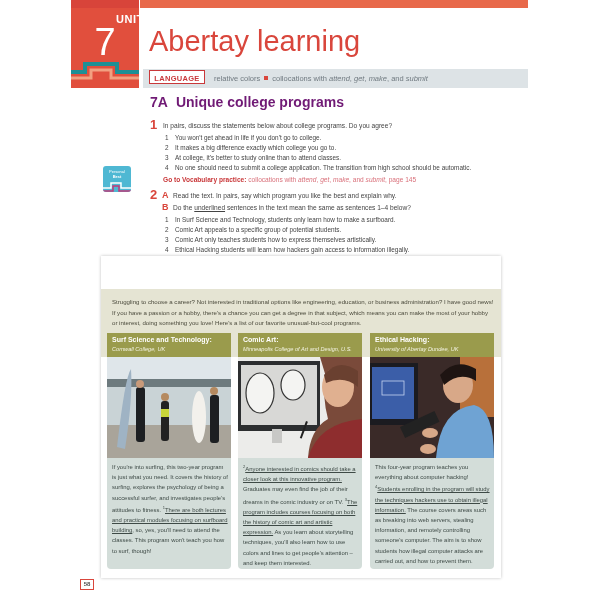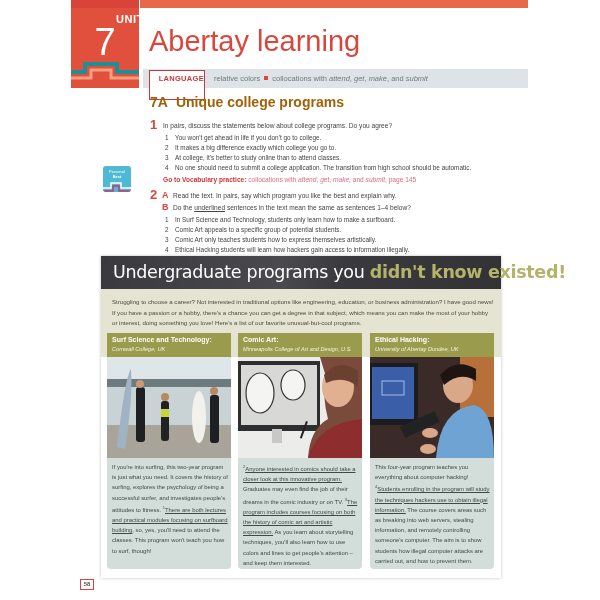--- a/index.html
+++ b/index.html
@@ -9,26 +9,26 @@
   .top-bar { position: absolute; left: 140px; top: 0; width: 388px; height: 8px; background: #e8694a; }
   .unit-box { position: absolute; left: 71px; top: 0; width: 68px; height: 88px; background: #e14f3d; overflow: hidden; }
   .unit-box .top-strip { position:absolute; left:0; top:0; width:68px; height:8px; background:#d8443a; }
   .unit-label { position: absolute; top: 13px; width: 100%; text-align: center; color: #fff; font-weight: bold; font-size: 11px; letter-spacing: 0.5px; padding-left: 45px; }
   .unit-number { position: absolute; top: 22px; width: 100%; text-align: center; color: #fff; font-size: 38px; line-height: 40px; }
   .unit-steps { position: absolute; left: 0; bottom: 0; width: 68px; height: 30px; }
 
   .page-title { position: absolute; left: 149px; top: 24px; font-size: 29px; color: #d9463c; line-height: 34px; }
 
   .lang-bar { position: absolute; left: 143px; top: 69px; width: 385px; height: 19px; background: #dde3e6; }
-  .lang-tag { position: absolute; left: 149px; top: 70px; height: 30px; width: 56px; border: 1.5px solid #c9383a; background: #fff; color: #c9383a; font-size: 7.5px; font-weight: bold; text-align: right; line-height: 15px; letter-spacing: 0.3px; }
+  .lang-tag { position: absolute; left: 149px; top: 70px; height: 14px; width: 56px; border: 1.5px solid #c9383a; background: #fff; color: #c9383a; font-size: 7.5px; font-weight: bold; text-align: center; line-height: 15px; letter-spacing: 0.3px; }
   .lang-text { position: absolute; left: 214px; top: 74px; font-size: 7.5px; color: #707a80; white-space: nowrap; }
   .lang-text .sq { display: inline-block; width: 4px; height: 4px; background: #d9463c; margin: 0 4px 1px 4px; }
   .lang-text i { font-style: italic; }
 
-  .section-title { position: absolute; left: 150px; top: 94px; font-size: 14px; font-weight: bold; color: #a16207; }
+  .section-title { position: absolute; left: 150px; top: 94px; font-size: 14px; font-weight: bold; color: #701a75; }
   .section-title span + span { margin-left: 8px; }
 
   .ex { position: absolute; font-size: 6.6px; color: #444; }
   .ex-num { position: absolute; color: #d9463c; font-weight: bold; font-size: 13px; }
   .ex-letter { position: absolute; color: #d9463c; font-weight: bold; font-size: 9px; }
   .list-item { position: absolute; font-size: 6.4px; color: #444; white-space: nowrap; }
   .list-item .n { display: inline-block; width: 10px; }
   .vocab { position: absolute; left: 163px; top: 176px; font-size: 6.6px; white-space: nowrap; color: #d9707a; }
   .vocab b { color: #c9383a; }
   .vocab i { font-style: italic; }
@@ -107,23 +107,20 @@
 <div class="ex-letter" style="left:162px; top:190px;">A</div>
 <div class="ex" style="left:173px; top:192px; white-space:nowrap;">Read the text. In pairs, say which program you like the best and explain why.</div>
 <div class="ex-letter" style="left:162px; top:202px;">B</div>
 <div class="ex" style="left:173px; top:204px; white-space:nowrap;"><span>Do the </span><span class="u">underlined</span><span> sentences in the text mean the same as sentences 1–4 below?</span></div>
 <div class="list-item" style="left:165px; top:216px;"><span class="n">1</span><span>In Surf Science and Technology, students only learn how to make a surfboard.</span></div>
 <div class="list-item" style="left:165px; top:226px;"><span class="n">2</span><span>Comic Art appeals to a specific group of potential students.</span></div>
 <div class="list-item" style="left:165px; top:236px;"><span class="n">3</span><span>Comic Art only teaches students how to express themselves artistically.</span></div>
 <div class="list-item" style="left:165px; top:246px;"><span class="n">4</span><span>Ethical Hacking students will learn how hackers gain access to information illegally.</span></div>
 
 <div class="article">
-  <div class="art-head">
-    <div class="art-head-text"><span>Undergraduate programs you </span><span class="hl">didn't know existed!</span></div>
-  </div>
   <div class="art-intro">
     <p>Struggling to choose a career? Not interested in traditional options like engineering, education, or business administration? I have good news! If you have a passion or a hobby, there's a chance you can get a degree in that subject, which means you can make the most of your hobby or interest, doing something you love! Here's a list of our favorite unusual-but-cool programs.</p>
   </div>
   <div class="art-lower-bg"></div>
 </div>
 
 <div class="col" style="left:107px;">
   <div class="col-head">
     <div class="col-title">Surf Science and Technology:</div>
     <div class="col-sub">Cornwall College, UK</div>

